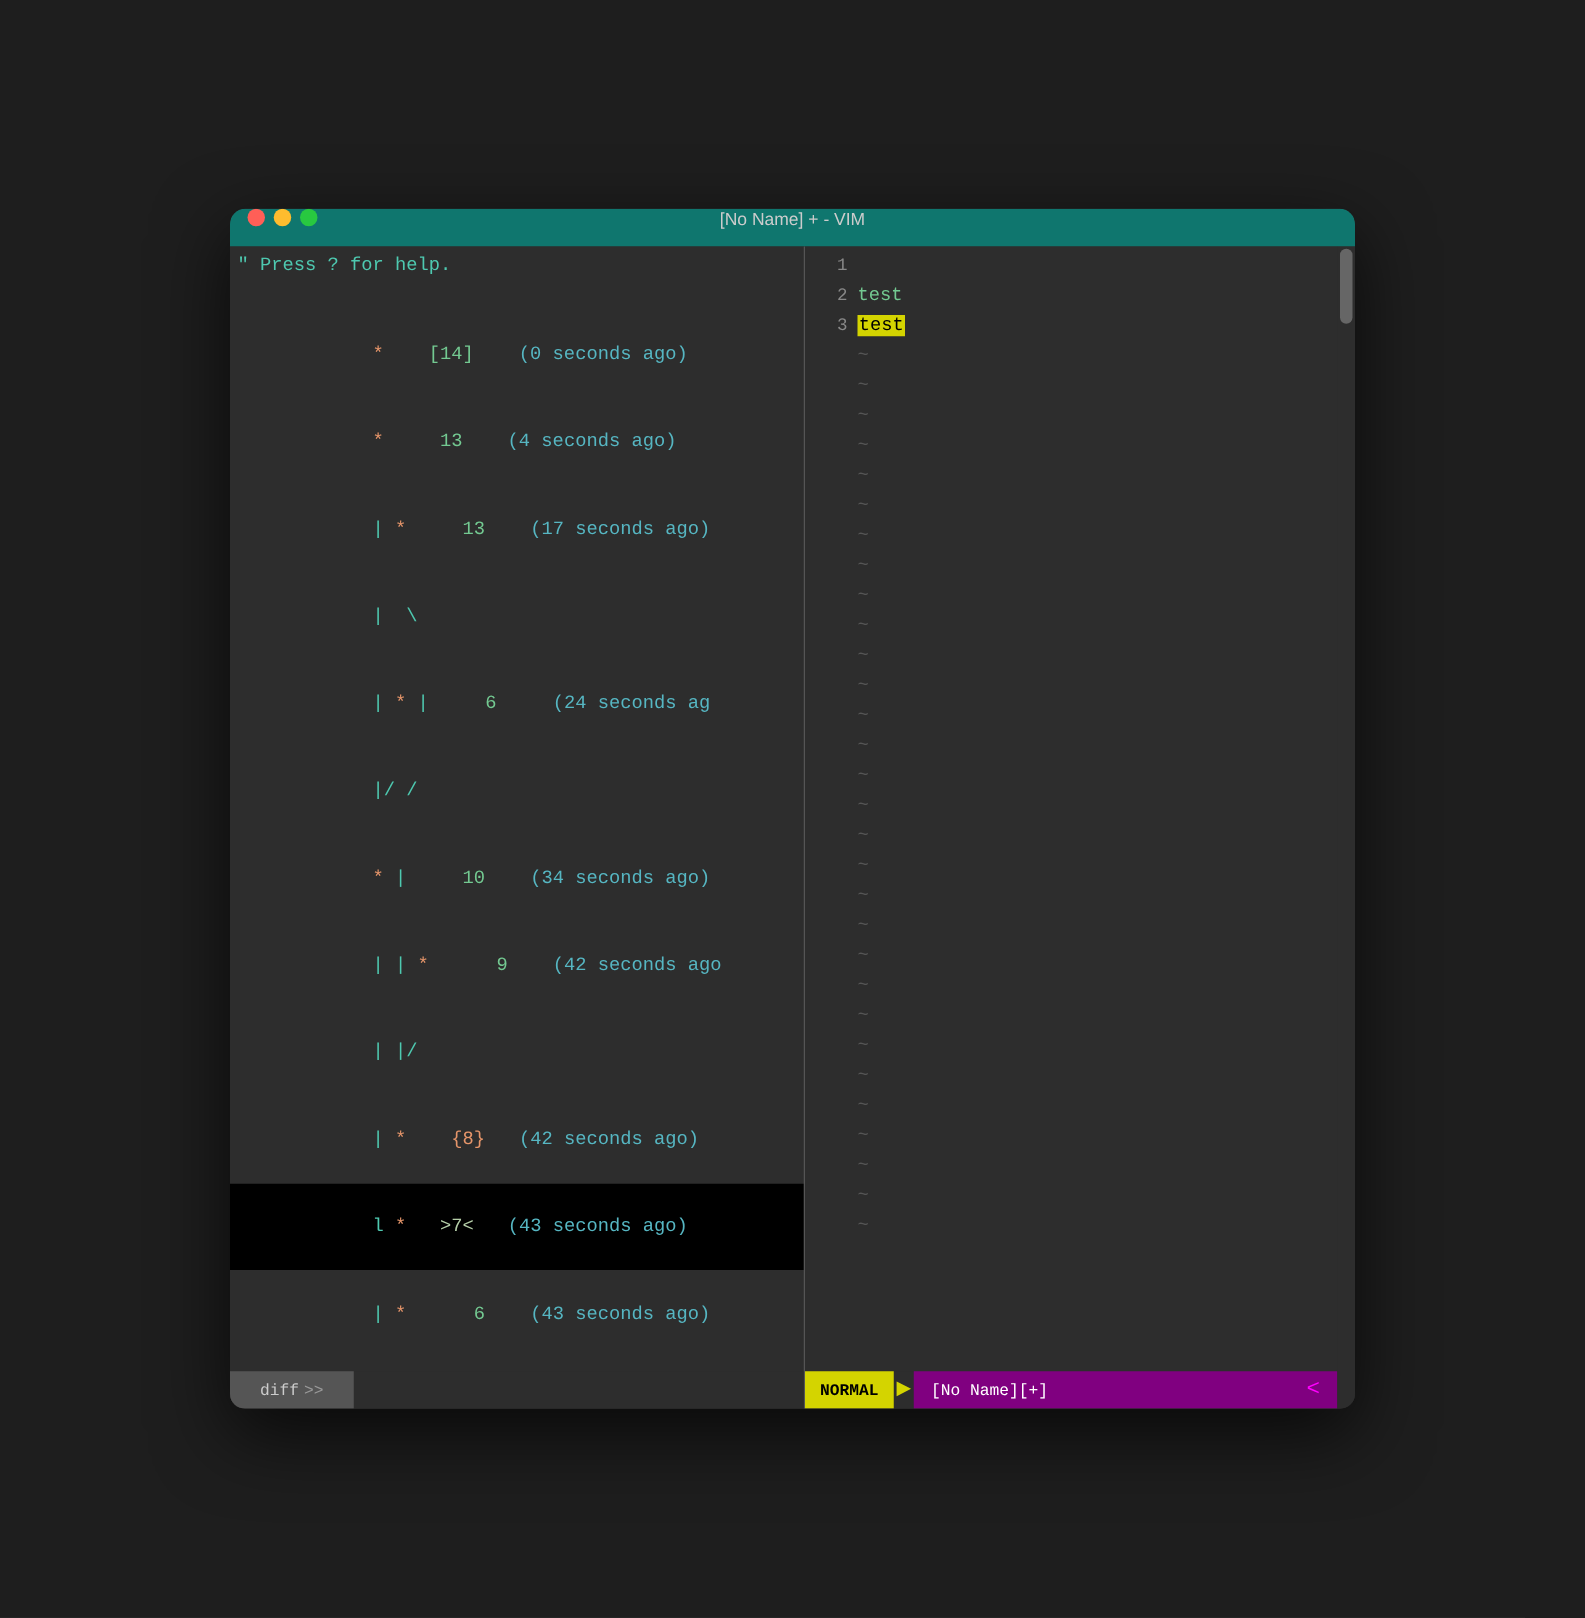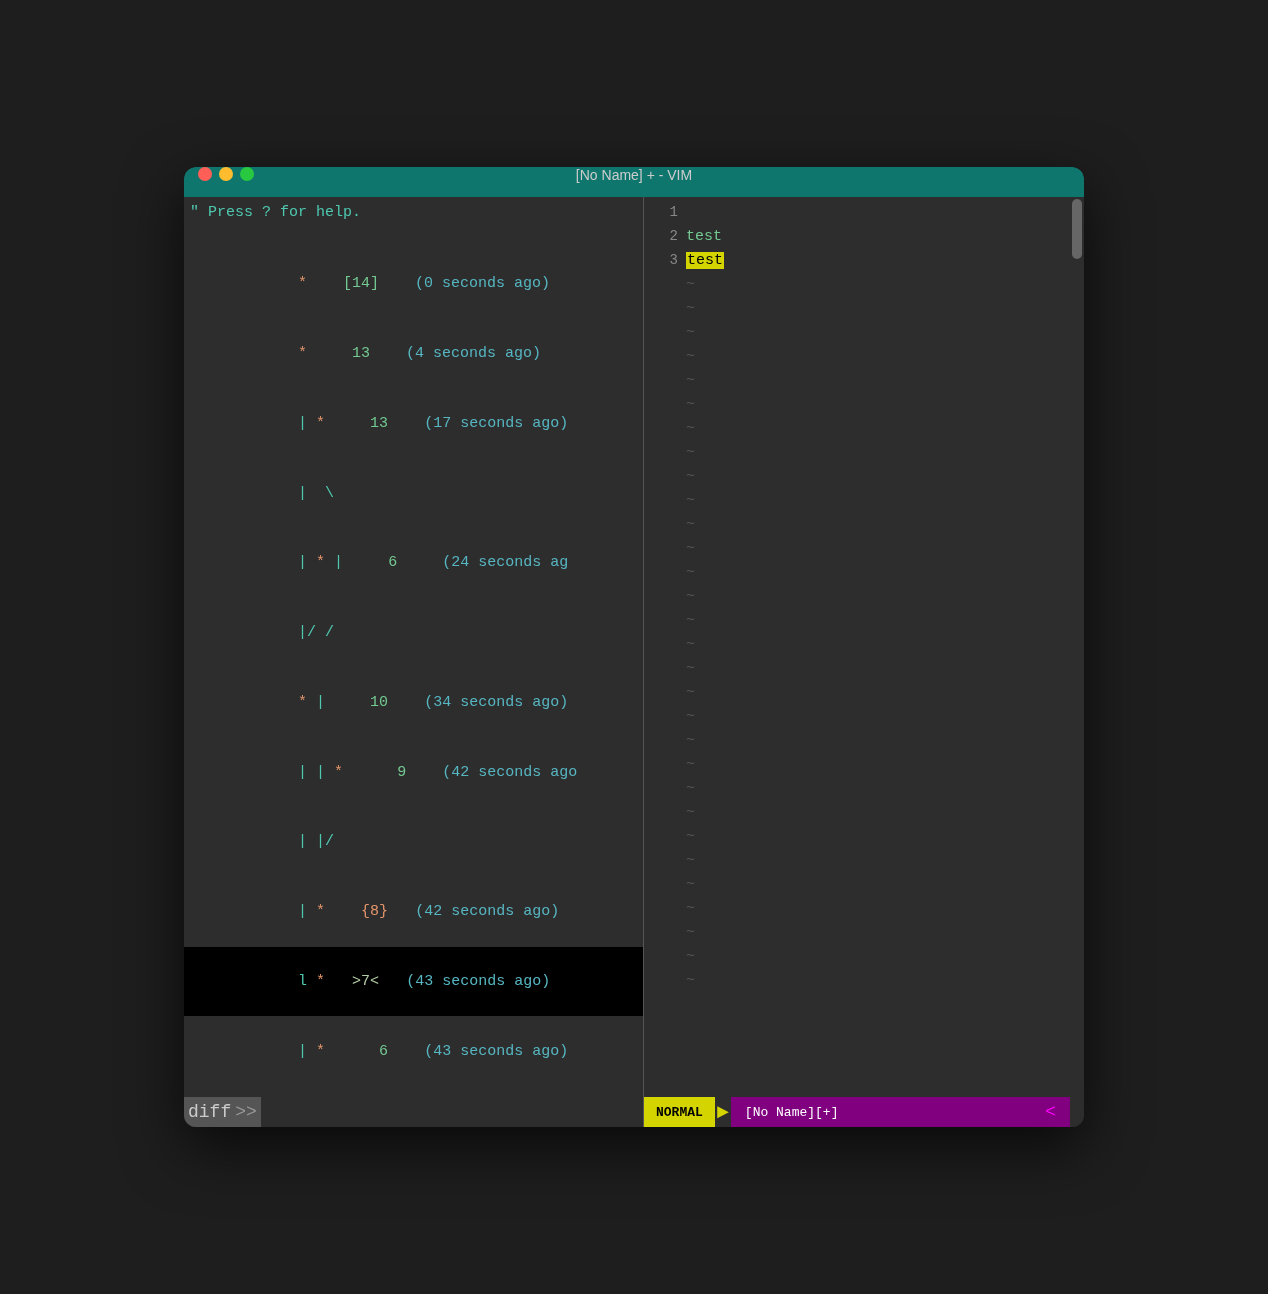--- a/index.html
+++ b/index.html
@@ -139,22 +139,22 @@
       height: 30px;
       background: #2d2d2d;
       display: flex;
       align-items: center;
       flex-shrink: 0;
     }
 
     .status-label-diff {
       background: #555;
       color: #ccc;
-      font-size: 18px;
-      padding: 0 4px;
+      font-size: 13px;
+      padding: 0 24px;
       height: 100%;
       display: flex;
       align-items: center;
       font-family: 'Courier New', monospace;
     }
 
     .status-label-diff .arrow {
       color: #999;
       margin-left: 4px;
     }

